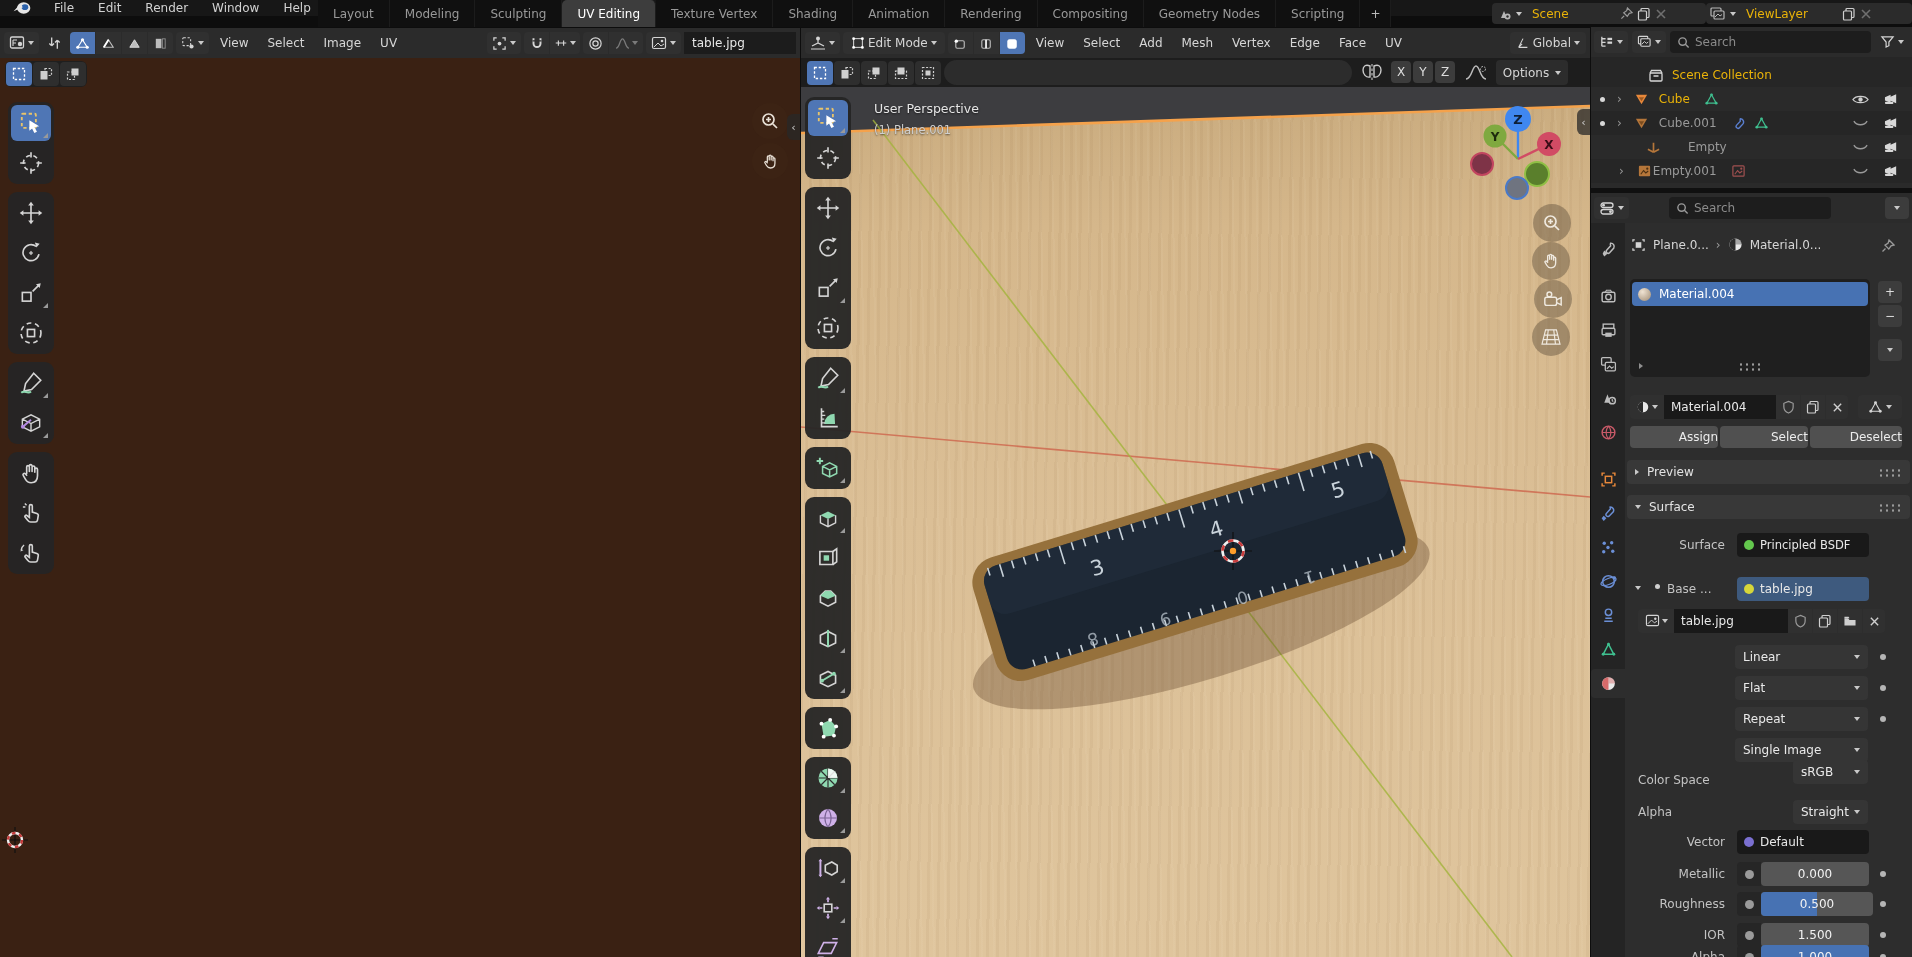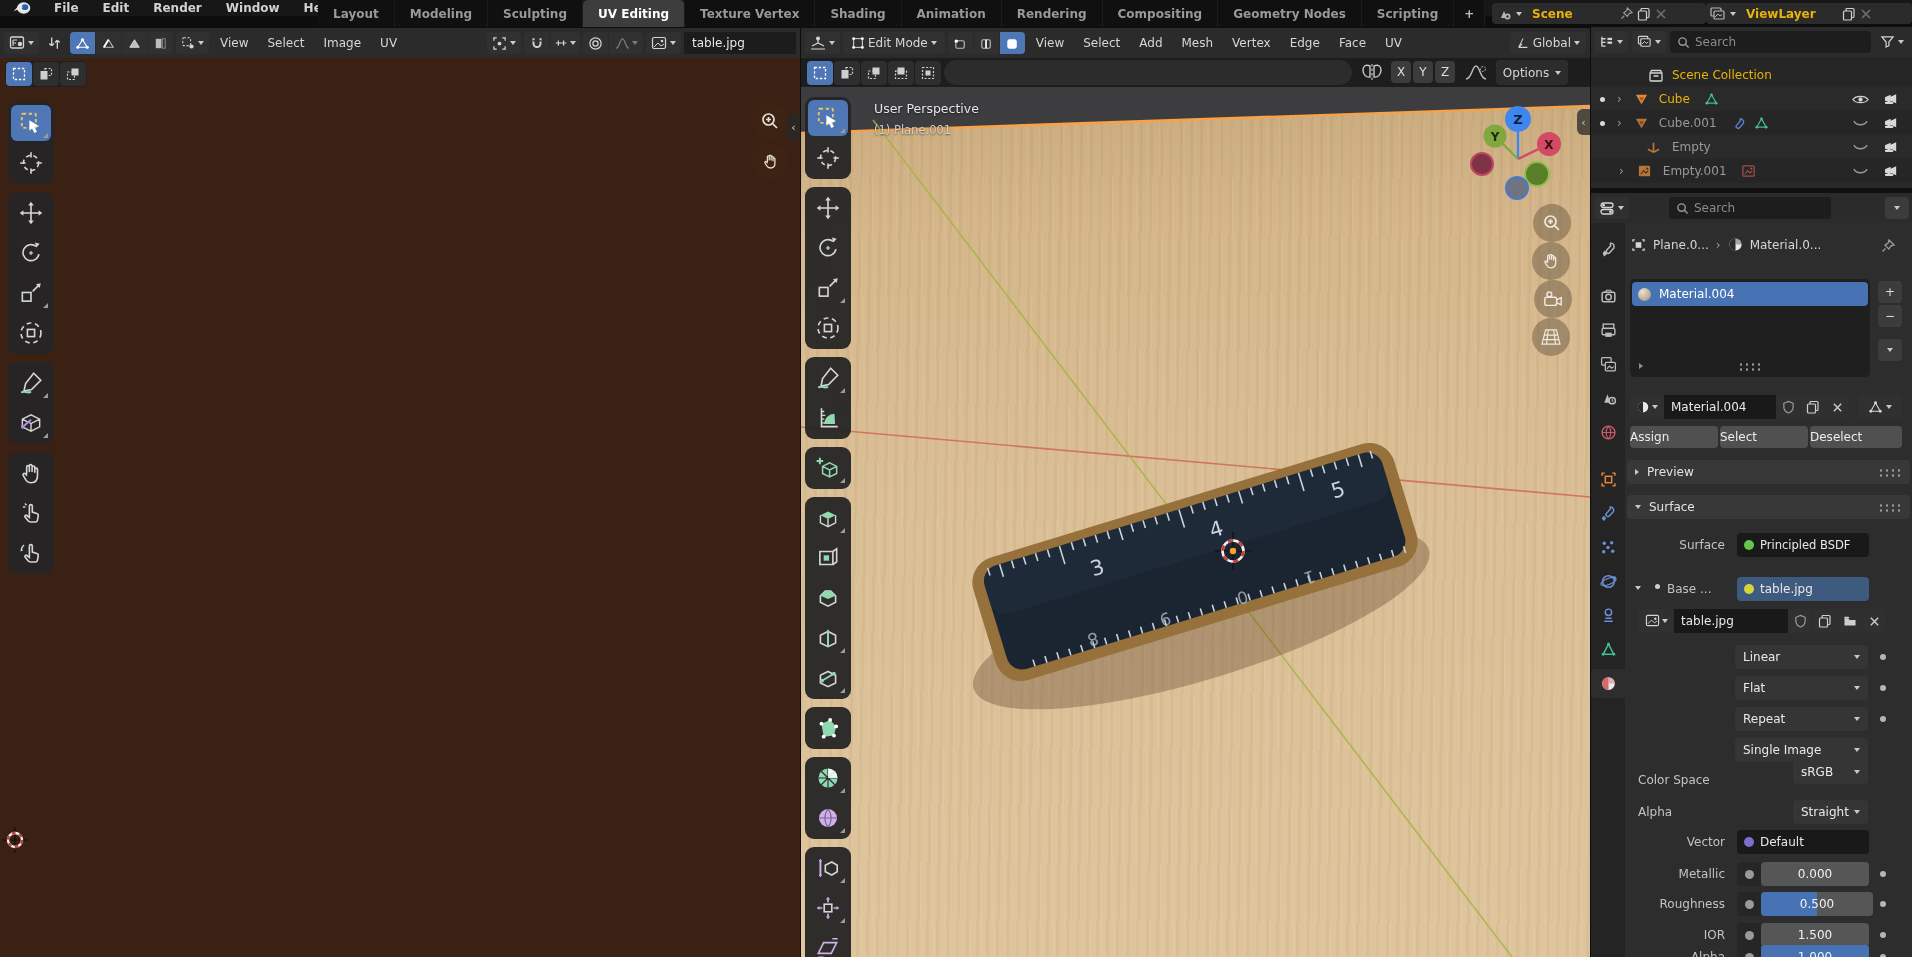--- a/index.html
+++ b/index.html
@@ -2,21 +2,21 @@
 <html><head>
 <meta charset="utf-8">
 <style>
   html,body{margin:0;padding:0;background:#000;}
   #app{position:relative;width:1912px;height:957px;background:#0d0d0d;overflow:hidden;
        font-family:"DejaVu Sans","Liberation Sans",sans-serif;font-size:12px;color:#d6d6d6;
        -webkit-font-smoothing:antialiased;}
   .abs{position:absolute;}
   svg{display:block;}
   
-  .topbar{position:absolute;left:0;top:0;width:1912px;height:16px;background:#171717;display:flex;align-items:center;font-weight:bold;}
+  .topbar{position:absolute;left:0;top:0;width:1912px;height:16px;background:#171717;display:flex;align-items:center;}
   .menu-item{padding:0 12px;height:27px;line-height:27px;color:#d2d2d2;cursor:default;}
   .tabs{position:absolute;left:318px;top:0;height:27px;display:flex;align-items:flex-end;}
   .tab{padding:0 15px;height:27px;line-height:28px;color:#999;background:#101010;border-right:1px solid #1c1c1c;}
   .tab.active{background:#3d3d3d;color:#fff;border-radius:5px 5px 0 0;}
   .tab.addtab{padding:0 10px;color:#bbb;}
   .idwidget{position:absolute;top:3px;height:21px;background:#2b2b2b;border-radius:4px;display:flex;align-items:center;padding:0 4px;gap:4px;}
   .idwidget .lbl{color:#eab308;padding:0 6px;}
   .mini-ic{opacity:.85;}
   
   .ed-header{position:absolute;height:30px;background:#2b2b2b;display:flex;align-items:center;gap:3px;padding:0 4px;box-sizing:border-box;}
@@ -53,21 +53,21 @@
   .drop{position:absolute;height:24px;border-radius:4px;background:#353535;display:flex;align-items:center;padding:0 8px;box-sizing:border-box;color:#e9e9e9;justify-content:space-between;}
   .plabel{position:absolute;height:24px;line-height:24px;color:#c3c3c3;text-align:right;}
   .dot16{width:11px;height:11px;border-radius:50%;flex:0 0 auto;}
   .deco{position:absolute;width:6px;height:6px;border-radius:50%;background:#b5b5b5;}
   .panelhdr{position:absolute;left:2px;width:283px;height:24px;background:#383838;border-radius:4px;display:flex;align-items:center;gap:8px;padding:0 8px;box-sizing:border-box;color:#e3e3e3;}
   .grips{width:24px;height:9px;background:radial-gradient(circle,#9a9a9a 1px,transparent 1.3px);background-size:6px 5px;margin-left:auto;}
   .slider{position:absolute;height:24px;border-radius:4px;overflow:hidden;background:#565656;}
   .slider .fill{position:absolute;left:0;top:0;bottom:0;background:#4772b3;}
   .slider .val{position:absolute;inset:0;text-align:center;line-height:24px;color:#f2f2f2;}
   .sock{position:absolute;width:24px;height:24px;background:#262626;border-radius:4px 0 0 4px;display:flex;align-items:center;justify-content:center;}
-  .btn3{position:absolute;height:22px;background:#505050;border-radius:4px;color:#ececec;text-align:left;line-height:22px;}
+  .btn3{position:absolute;height:22px;background:#505050;border-radius:4px;color:#ececec;text-align:right;line-height:22px;}
   .sqbtn{position:absolute;width:24px;height:22px;background:#3c3c3c;border-radius:4px;display:flex;align-items:center;justify-content:center;color:#ddd;}
   .gray{color:#9a9a9a;} .white{color:#eab308;}
   .vp-label{position:absolute;color:#e6e6e6;text-shadow:0 1px 2px rgba(0,0,0,.6);}
   .minigrp{position:absolute;background:#1f1f1f;border-radius:6px;display:flex;gap:1px;padding:1px;}
   .minibtn{width:26px;height:24px;background:#2e2e2e;display:flex;align-items:center;justify-content:center;border-radius:4px;}
   .minibtn.on{background:#4f76b5;}
   .collapse-tab{position:absolute;width:13px;height:26px;background:rgba(40,40,40,.75);border-radius:6px 0 0 6px;color:#cfcfcf;display:flex;align-items:center;justify-content:center;font-size:11px;}
 </style>
 </head>
 <body>
@@ -804,38 +804,38 @@
           </svg>
         <svg style="margin-right:12px" width="17" height="14" viewBox="0 0 18 15">
             <path d="M2 5.5l6-2.5v2l6-2.5V12l-6-2.5v2L2 9z" fill="#d8d8d8"></path>
             <rect x="2" y="10.5" width="9" height="2.4" rx="1" fill="#d8d8d8"></rect>
           </svg>
       </div>
       <div class="o-row alt" style="top:108px">
         <svg style="margin-left:55px" width="15" height="14" viewBox="0 0 16 15">
             <path d="M8 13V3M8 13l-6-3M8 13l6-3" stroke="#b5763a" stroke-width="1.8" fill="none"></path>
           </svg>
-        <span class="gray" style="margin-left:11px">Empty</span>
+        <span class="gray" style="margin-left:27px">Empty</span>
         <div style="flex:1"></div>
         <svg style="margin-right:14px" width="17" height="13" viewBox="0 0 18 13">
             <path d="M2 4c3 5 11 5 14 0" fill="none" stroke="#9a9a9a" stroke-width="1.5"></path>
           </svg>
         <svg style="margin-right:12px" width="17" height="14" viewBox="0 0 18 15">
             <path d="M2 5.5l6-2.5v2l6-2.5V12l-6-2.5v2L2 9z" fill="#d8d8d8"></path>
             <rect x="2" y="10.5" width="9" height="2.4" rx="1" fill="#d8d8d8"></rect>
           </svg>
       </div>
       <div class="o-row" style="top:132px">
         <span class="gray" style="margin-left:28px">›</span>
         <svg style="margin-left:13px" width="15" height="14" viewBox="0 0 16 15">
             <rect x="2" y="2" width="12" height="11" rx="1" fill="#b5763a"></rect>
             <path d="M4 11l3-4 2.4 2.6L12 7.5" stroke="#4a2f12" stroke-width="1.2" fill="none"></path>
             <circle cx="11" cy="5" r="1.2" fill="#4a2f12"></circle>
           </svg>
-        <span class="gray" style="margin-left:11px">Empty.001</span>
+        <span class="gray" style="margin-left:1px">Empty.001</span>
         <svg style="margin-left:14px" width="15" height="14" viewBox="0 0 16 15">
             <rect x="2" y="2" width="12" height="11" rx="1" fill="none" stroke="#a05050" stroke-width="1.3"></rect>
             <path d="M4 11l3-4 2.4 2.6L12 7.5" stroke="#a05050" stroke-width="1.2" fill="none"></path>
             <circle cx="11" cy="5" r="1.2" fill="#a05050"></circle>
           </svg>
         <div style="flex:1"></div>
         <svg style="margin-right:14px" width="17" height="13" viewBox="0 0 18 13">
             <path d="M2 4c3 5 11 5 14 0" fill="none" stroke="#9a9a9a" stroke-width="1.5"></path>
           </svg>
         <svg style="margin-right:12px" width="17" height="14" viewBox="0 0 18 15">

